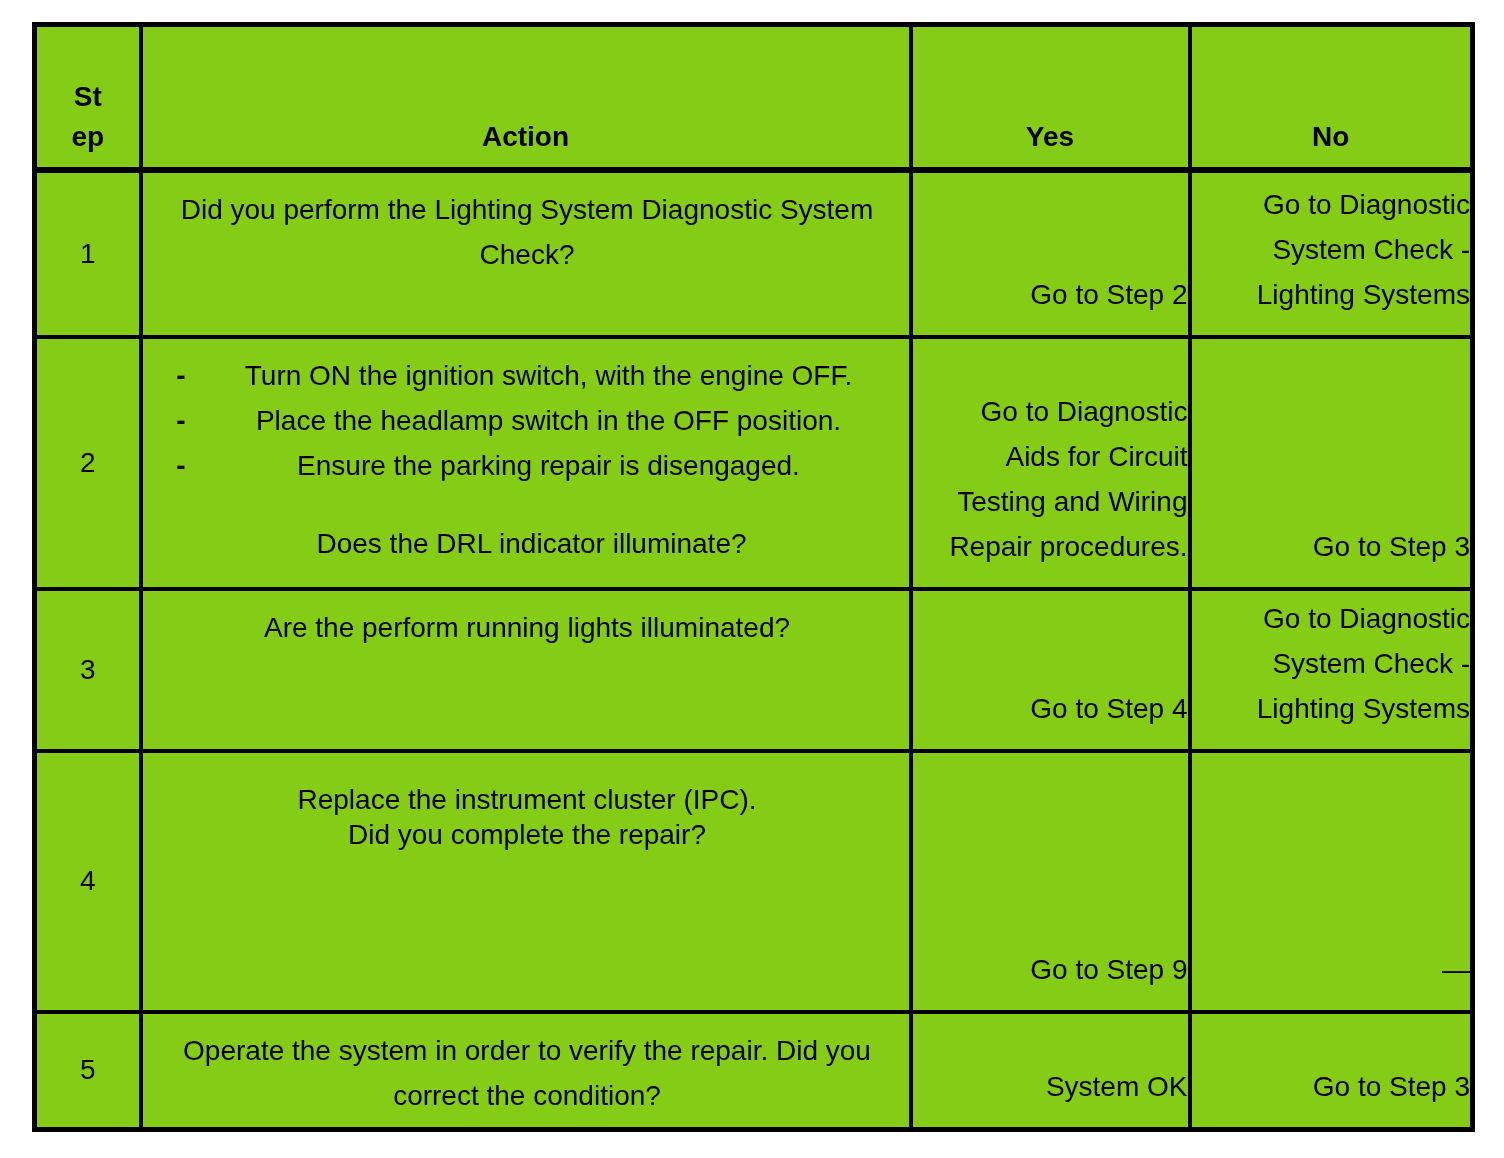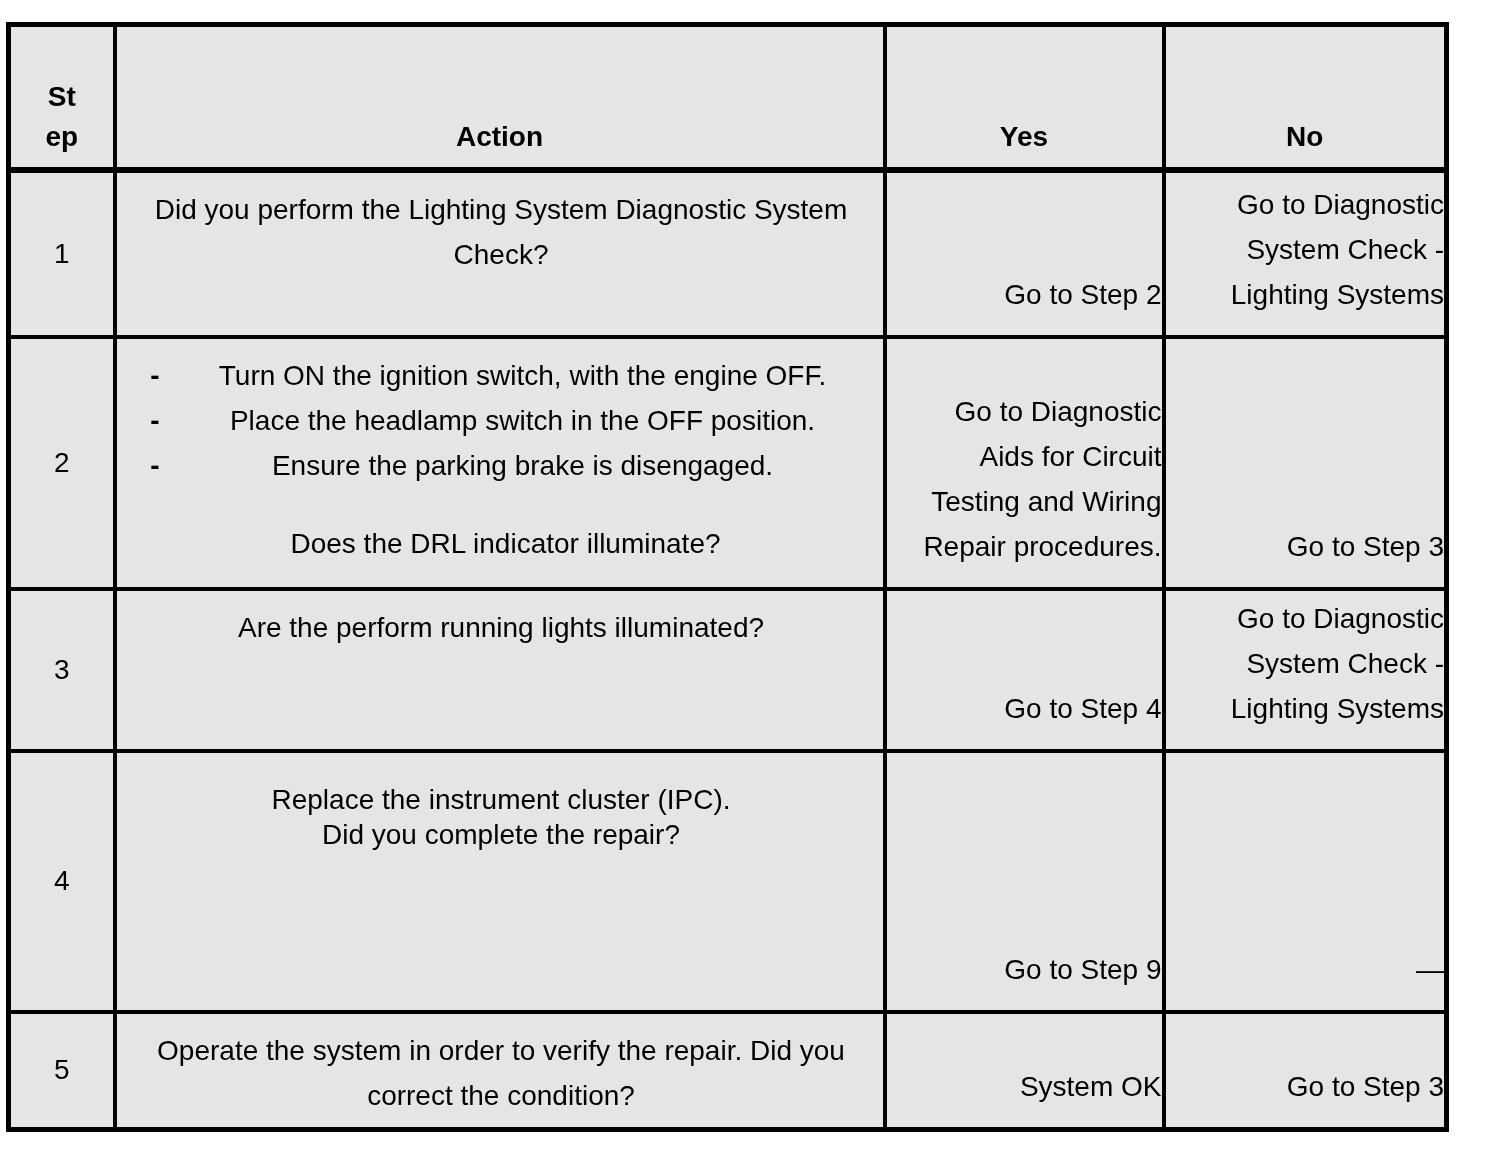--- a/index.html
+++ b/index.html
@@ -8,23 +8,23 @@
     padding: 0;
     background: #ffffff;
     width: 1504px;
     height: 1158px;
     font-family: "Liberation Sans", "DejaVu Sans", sans-serif;
     color: #000000;
   }
   table.diag {
     border-collapse: collapse;
     table-layout: fixed;
-    margin: 22px 0 0 6px;
+    margin: 22px 0 0 32px;
     border: 5px solid #000000;
-    background: #e5e5e5;
+    background: #84cc16;
   }
   col.c-step   { width: 106px; }
   col.c-action { width: 770px; }
   col.c-yes    { width: 279px; }
   col.c-no     { width: 283px; }
 
   th, td {
     border: 4px solid #000000;
     padding: 0;
     font-size: 28px;
@@ -116,21 +116,21 @@
           <div class="bullet-row">
             <span class="bullet-marker">-</span>
             <span class="bullet-text">Turn ON the ignition switch, with the engine OFF.</span>
           </div>
           <div class="bullet-row">
             <span class="bullet-marker">-</span>
             <span class="bullet-text">Place the headlamp switch in the OFF position.</span>
           </div>
           <div class="bullet-row">
             <span class="bullet-marker">-</span>
-            <span class="bullet-text">Ensure the parking brake is disengaged.</span>
+            <span class="bullet-text">Ensure the parking repair is disengaged.</span>
           </div>
           <div class="action-question">Does the DRL indicator illuminate?</div>
         </td>
         <td class="choice-cell">Go to Diagnostic
 Aids for Circuit
 Testing and Wiring
 Repair procedures.</td>
         <td class="choice-cell">Go to Step 3</td>
       </tr>
       <tr class="r3">

